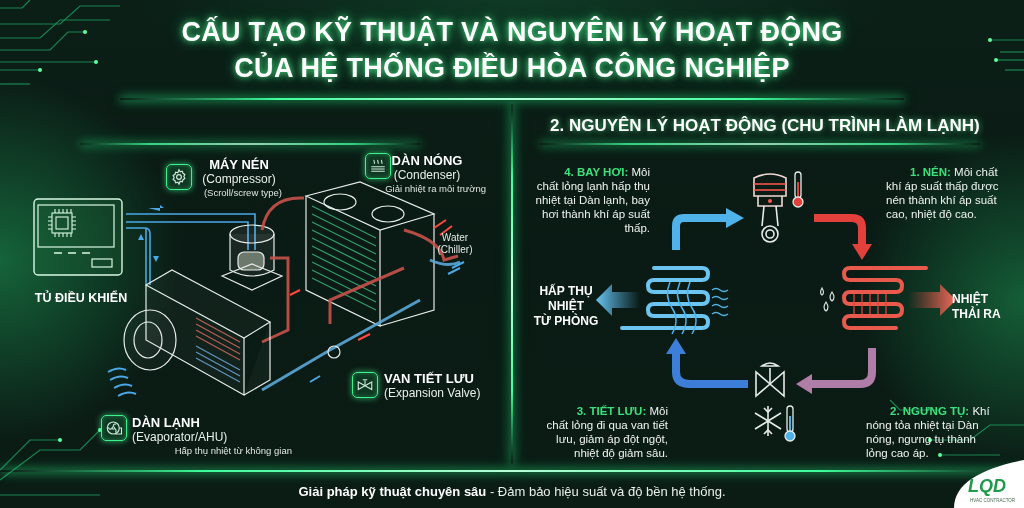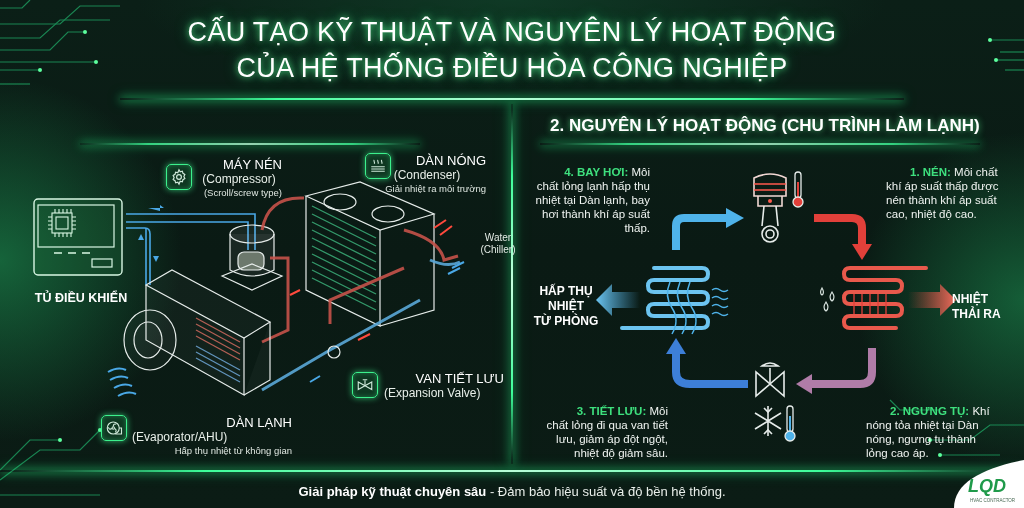--- a/index.html
+++ b/index.html
@@ -9,41 +9,41 @@
     position: absolute; inset: 0; width: 1024px; height: 508px; overflow: hidden;
     background:
       radial-gradient(ellipse 260px 260px at 0px 260px, rgba(31,160,90,0.55), transparent 70%),
       radial-gradient(ellipse 240px 240px at 1024px 300px, rgba(31,160,90,0.5), transparent 70%),
       radial-gradient(ellipse 500px 120px at 512px 0px, rgba(20,90,55,0.45), transparent 75%),
       linear-gradient(180deg, #0b1f17 0%, #0a1a14 50%, #0b1c15 100%);
   }
   .circuit { position: absolute; pointer-events: none; }
   .title {
     position: absolute; left: 0; top: 14px; width: 1024px; text-align: center;
-    font-weight: 400; font-size: 27px; line-height: 36px; letter-spacing: 0.3px;
+    font-weight: 700; font-size: 27px; line-height: 36px; letter-spacing: 0.3px;
     color: #ffffff;
     text-shadow: 0 0 6px rgba(90,255,150,0.85), 0 0 14px rgba(40,220,120,0.6);
   }
   .hline {
     position: absolute; height: 2px;
     background: linear-gradient(90deg, transparent, #3dff9a 20%, #b8ffd8 50%, #3dff9a 80%, transparent);
     box-shadow: 0 0 8px #2bff8a, 0 0 14px rgba(43,255,138,0.6);
   }
   .vline {
     position: absolute; width: 2px; left: 511px; top: 104px; height: 360px;
     background: linear-gradient(180deg, transparent, #3dff9a 20%, #c7ffe0 50%, #3dff9a 80%, transparent);
     box-shadow: 0 0 8px #2bff8a, 0 0 16px rgba(43,255,138,0.5);
   }
   .section-title {
     position: absolute; top: 116px; font-weight: 700; font-size: 17px; color: #fff;
     text-shadow: 0 0 6px rgba(90,255,150,0.7);
     white-space: nowrap;
   }
   .label { position: absolute; color: #fff; line-height: 1.15; }
-  .lbl-title { font-weight: 400; font-size: 13px; display: block; text-align: right; }
+  .lbl-title { font-weight: 700; font-size: 13px; display: block; }
   .lbl-sub { font-size: 12px; display: block; color: #e8efe9; }
   .lbl-note { font-size: 9.5px; display: block; color: #dfe7e1; margin-top: 1px; text-align: right; }
   .icon-box {
     position: absolute; width: 26px; height: 26px; border: 1.6px solid #3cf08c; border-radius: 5px;
     background: rgba(20,80,45,0.55);
     box-shadow: 0 0 6px rgba(60,240,140,0.7), inset 0 0 5px rgba(60,240,140,0.35);
     display: flex; align-items: center; justify-content: center;
   }
   .step {
     position: absolute; font-size: 11.5px; line-height: 14px; color: #f0f4f1;
@@ -232,21 +232,21 @@
       <path d="M7 4c-1.5 1.5 1.5 3 0 5M12 4c-1.5 1.5 1.5 3 0 5M17 4c-1.5 1.5 1.5 3 0 5"></path>
       <path d="M3 13h18M3 16h18M3 19h18"></path>
     </svg>
   </div>
   <div class="label center" style="left:368px;top:154px;width:118px">
     <span class="lbl-title">DÀN NÓNG</span>
     <span class="lbl-sub">(Condenser)</span>
     <span class="lbl-note">Giải nhiệt ra môi trường</span>
   </div>
 
-  <div class="label center" style="left:476px;top:232px;width:44px;font-size:10px;line-height:12px;color:#e3ebe5">
+  <div class="label center" style="left:433px;top:232px;width:44px;font-size:10px;line-height:12px;color:#e3ebe5">
     <div>Water</div>
     <div>(Chiller)</div>
   </div>
 
   <div class="icon-box" style="left:352px;top:372px">
     <svg width="18" height="18" viewBox="0 0 24 24" fill="none" stroke="#cfe9da" stroke-width="1.5">
       <path d="M3 8v10l9-5zM21 8v10l-9-5z"></path>
         <path d="M12 13V6M9 5h6"></path>
     </svg>
   </div>

